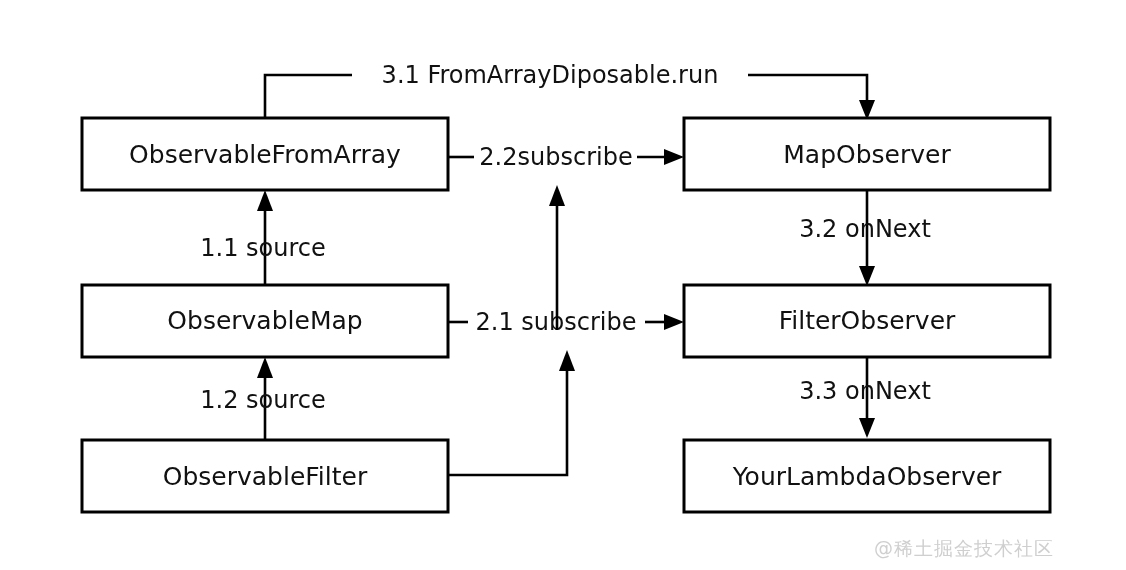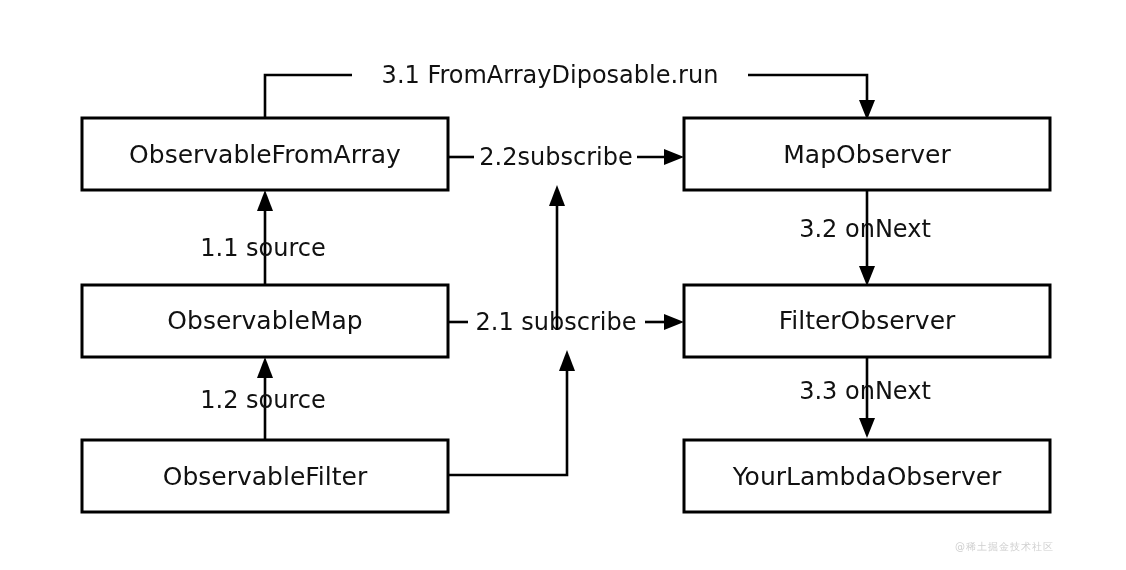--- a/index.html
+++ b/index.html
@@ -49,23 +49,23 @@
     font-family: "DejaVu Sans", sans-serif;
     font-size: 24px;
     fill: #111111;
     dominant-baseline: middle;
   }
   .edge-label.mid { text-anchor: middle; }
   .arrow-head { fill: #000000; stroke: none; }
   .watermark-text {
     position: absolute;
     right: 14px;
-    bottom: 16px;
+    bottom: 8px;
     font-family: "DejaVu Sans", sans-serif;
-    font-size: 10px;
+    font-size: 19px;
     color: #cfcfcf;
     letter-spacing: 1px;
     user-select: none;
   }
 </style>
 </head>
 <body>
 
 <div id="diagram-root">
 

